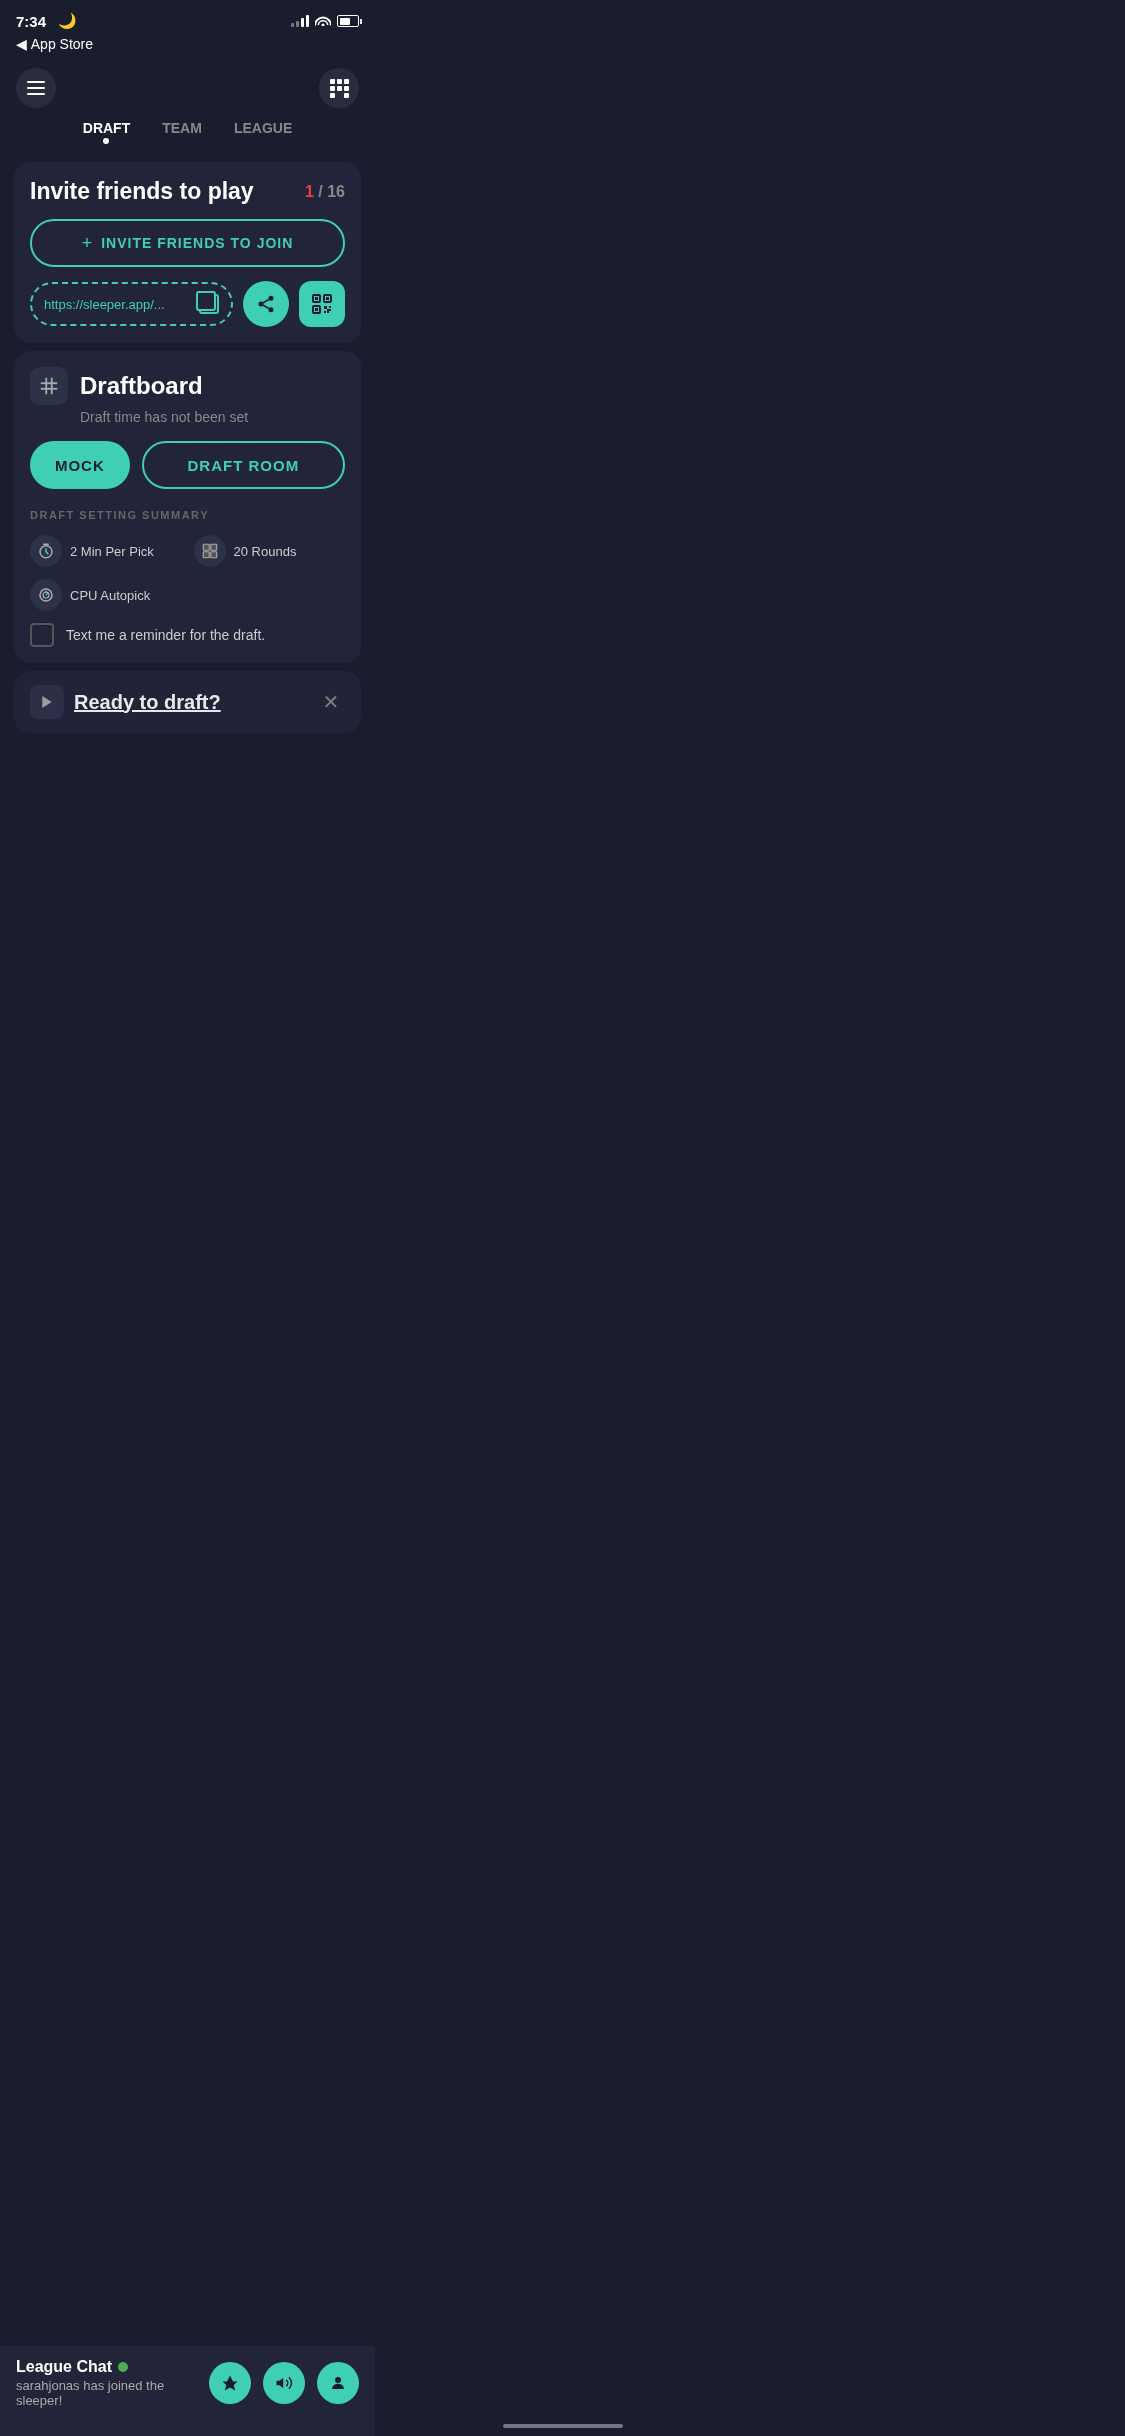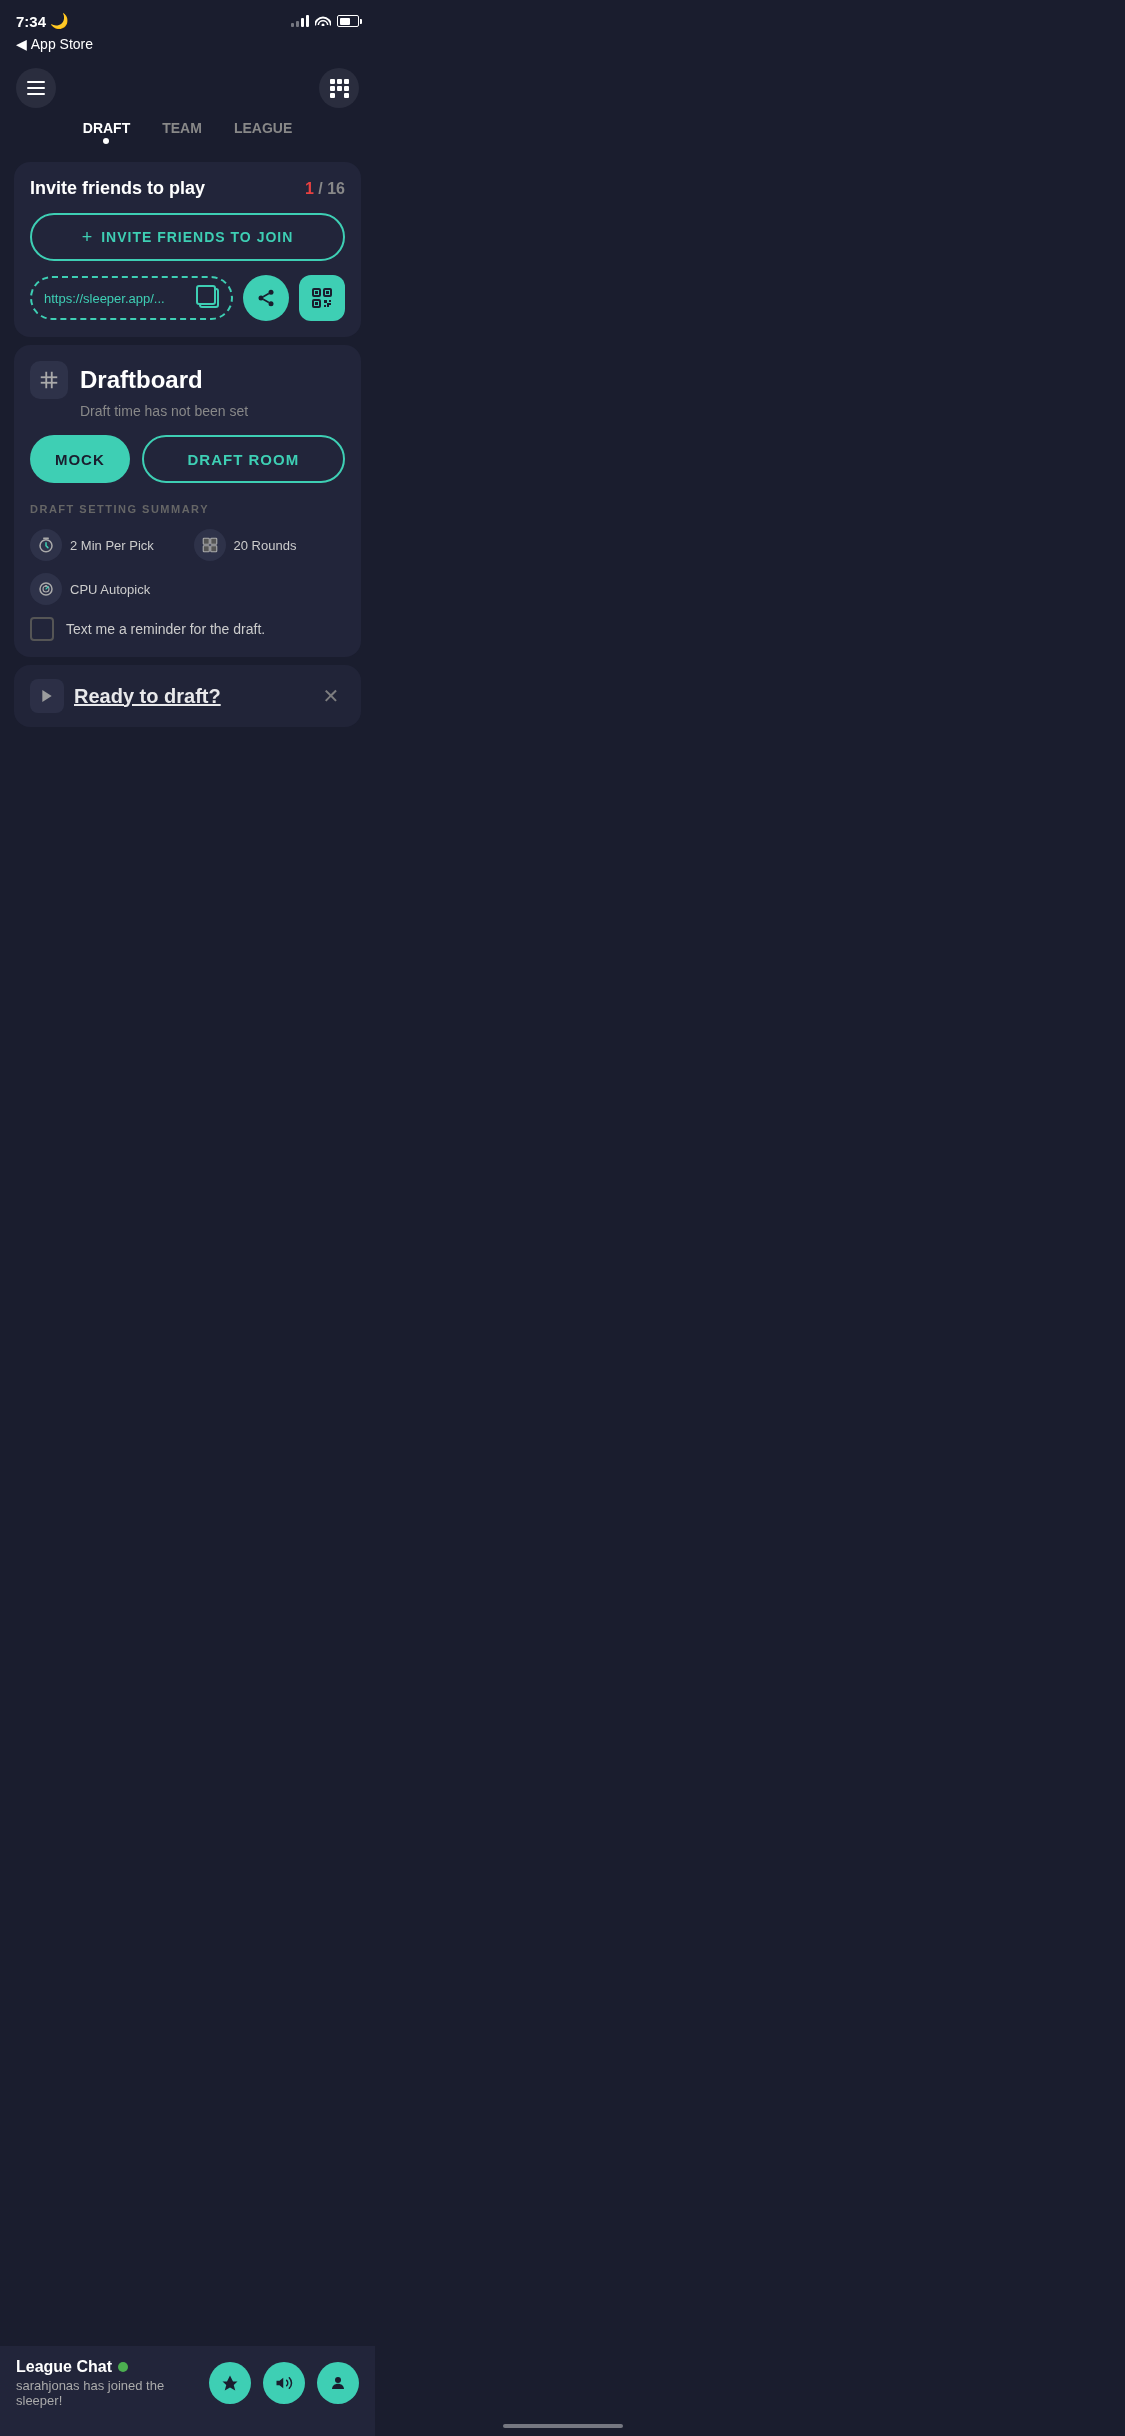--- a/index.html
+++ b/index.html
@@ -17,21 +17,21 @@
 
     
     .status-bar {
       display: flex;
       justify-content: space-between;
       align-items: center;
       padding: 12px 16px 4px;
       font-size: 15px;
       font-weight: 600;
     }
-    .status-left { display: flex; align-items: center; gap: 4px; }
+    .status-left { display: flex; align-items: center; gap: 12px; }
     .status-right { display: flex; align-items: center; gap: 6px; }
     .signal-bars { display: flex; align-items: flex-end; gap: 2px; }
     .signal-bar { background: #fff; border-radius: 1px; width: 3px; }
     .signal-bar:nth-child(1) { height: 4px; opacity: 0.4; }
     .signal-bar:nth-child(2) { height: 6px; opacity: 0.4; }
     .signal-bar:nth-child(3) { height: 9px; }
     .signal-bar:nth-child(4) { height: 12px; }
     .wifi-icon { font-size: 13px; }
     .battery {
       width: 22px; height: 12px;
@@ -158,21 +158,21 @@
     }
 
     
     .invite-header {
       display: flex;
       justify-content: space-between;
       align-items: center;
       margin-bottom: 14px;
     }
     .invite-title {
-      font-size: 18px;
+      font-size: 23px;
       font-weight: 700;
     }
     .invite-count {
       font-size: 16px;
       font-weight: 600;
       color: #888;
     }
     .invite-count span.highlight {
       color: #e84040;
     }

